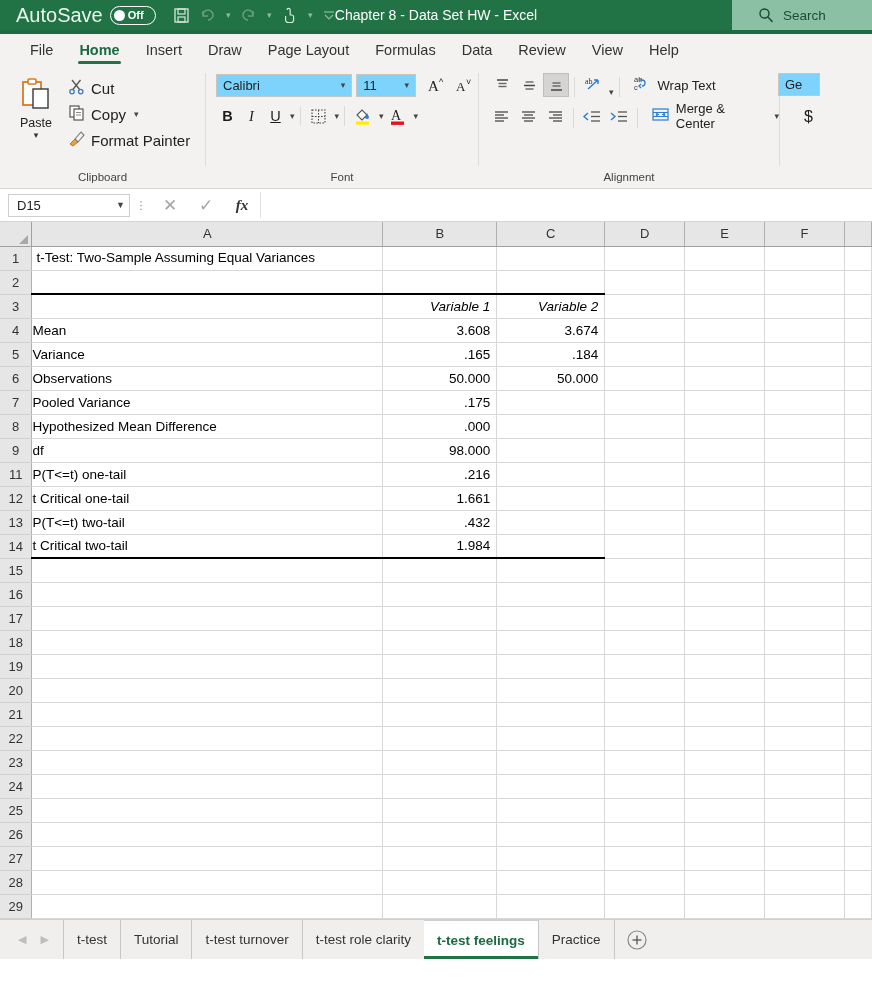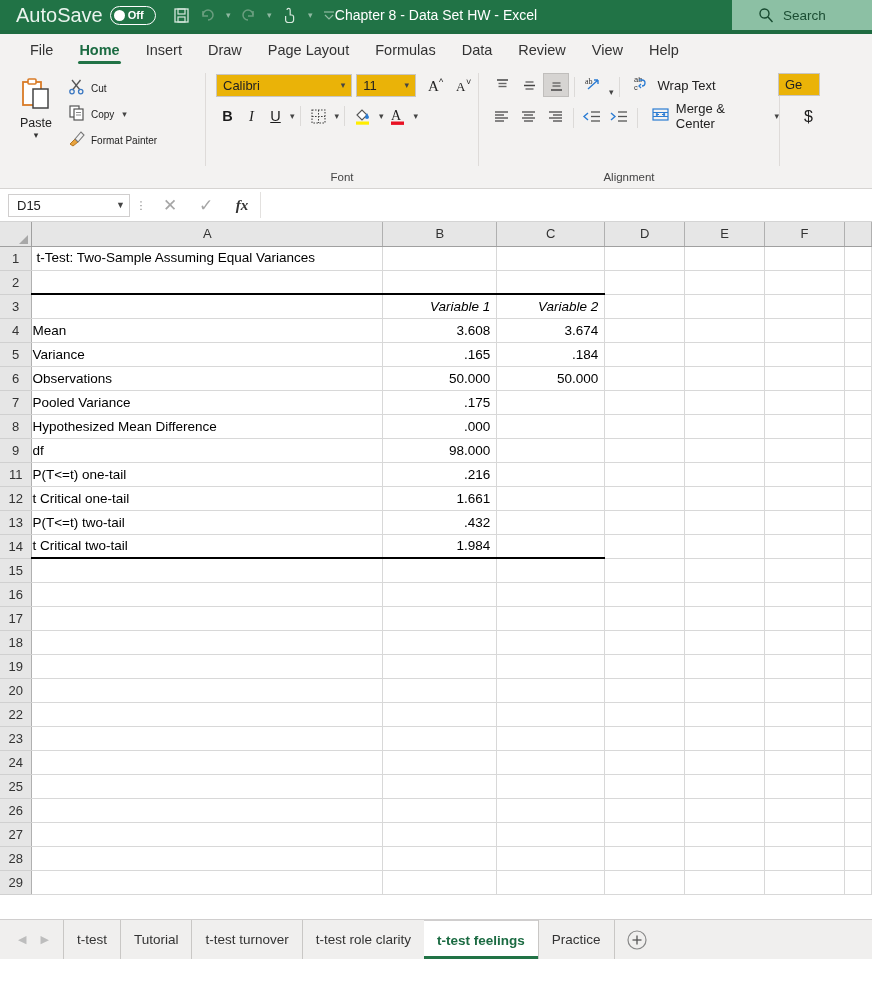--- a/index.html
+++ b/index.html
@@ -79,28 +79,28 @@
   
   .clip-group { width: 205px; }
   .paste-btn {
     width: 56px; display:flex; flex-direction:column; align-items:center;
     padding-top: 4px; margin-left:8px;
   }
   .paste-label { font-size:12.5px; color:#222; margin-top:1px; }
   .paste-caret { font-size:9px; color:#333; line-height:9px; margin-top:1px;}
   .clip-items { display:flex; flex-direction:column; gap:4px; padding-top:4px; margin-left:4px; }
   .clip-item { display:flex; align-items:center; gap:6px; height:22px; }
-  .clip-item .lbl { font-size:10px; color:#222; }
+  .clip-item .lbl { font-size:15px; color:#222; }
   .mini-caret { font-size:9px; color:#444; margin-left:2px; }
 
   
   .font-group { width: 272px; }
   .font-row1 { display:flex; align-items:center; gap:4px; padding-left:10px; }
   .combo {
-    height: 23px; background:#eab308; border:1px solid #c8c6c4;
+    height: 23px; background:#7dd3fc; border:1px solid #c8c6c4;
     display:flex; align-items:center; padding:0 3px 0 6px; font-size:13px; color:#222;
   }
   .combo .cv { flex:1; }
   .combo .cc { font-size:9px; color:#444; padding:0 3px; }
   .fontname { width: 142px; }
   .fontsize { width: 62px; }
   .grow-shrink { display:flex; align-items:center; gap:2px; margin-left:4px; }
   .icon-btn {
     width: 26px; height:24px; display:flex; align-items:center; justify-content:center;
     color:#222; font-size:14px;
@@ -316,20 +316,21 @@
           <span>
             <svg width="17" height="17" viewBox="0 0 17 17">
                 <path d="M2 14 L7 9 L10 12 L5 16 Z" fill="#e8a33d" stroke="#b5751f" stroke-width="1"></path>
                 <path d="M7 9 L13 2 L16 5 L10 12 Z" fill="#f2f2f2" stroke="#777" stroke-width="1.1"></path>
               </svg>
           </span>
           <span class="lbl">Format Painter</span>
         </div>
       </div>
     </div>
+    <div class="group-label">Clipboard</div>
   </div>
   <div class="group-sep"></div>
 
   <div class="group font-group">
     <div class="group-body" style="flex-direction:column; align-items:stretch;">
       <div class="font-row1">
         <div class="combo fontname">
           <span class="cv">Calibri</span>
           <span class="cc">▾</span>
         </div>
@@ -734,20 +735,30 @@
           <td class="rowh">20</td>
           <td class="cell"></td>
           <td class="cell num"></td>
           <td class="cell num"></td>
           <td class="cell"></td>
           <td class="cell"></td>
           <td class="cell"></td>
           <td class="cell"></td>
         </tr>
         <tr>
+          <td class="rowh">21</td>
+          <td class="cell"></td>
+          <td class="cell num"></td>
+          <td class="cell num"></td>
+          <td class="cell"></td>
+          <td class="cell"></td>
+          <td class="cell"></td>
+          <td class="cell"></td>
+        </tr>
+        <tr>
           <td class="rowh">22</td>
           <td class="cell"></td>
           <td class="cell num"></td>
           <td class="cell num"></td>
           <td class="cell"></td>
           <td class="cell"></td>
           <td class="cell"></td>
           <td class="cell"></td>
         </tr>
         <tr>

